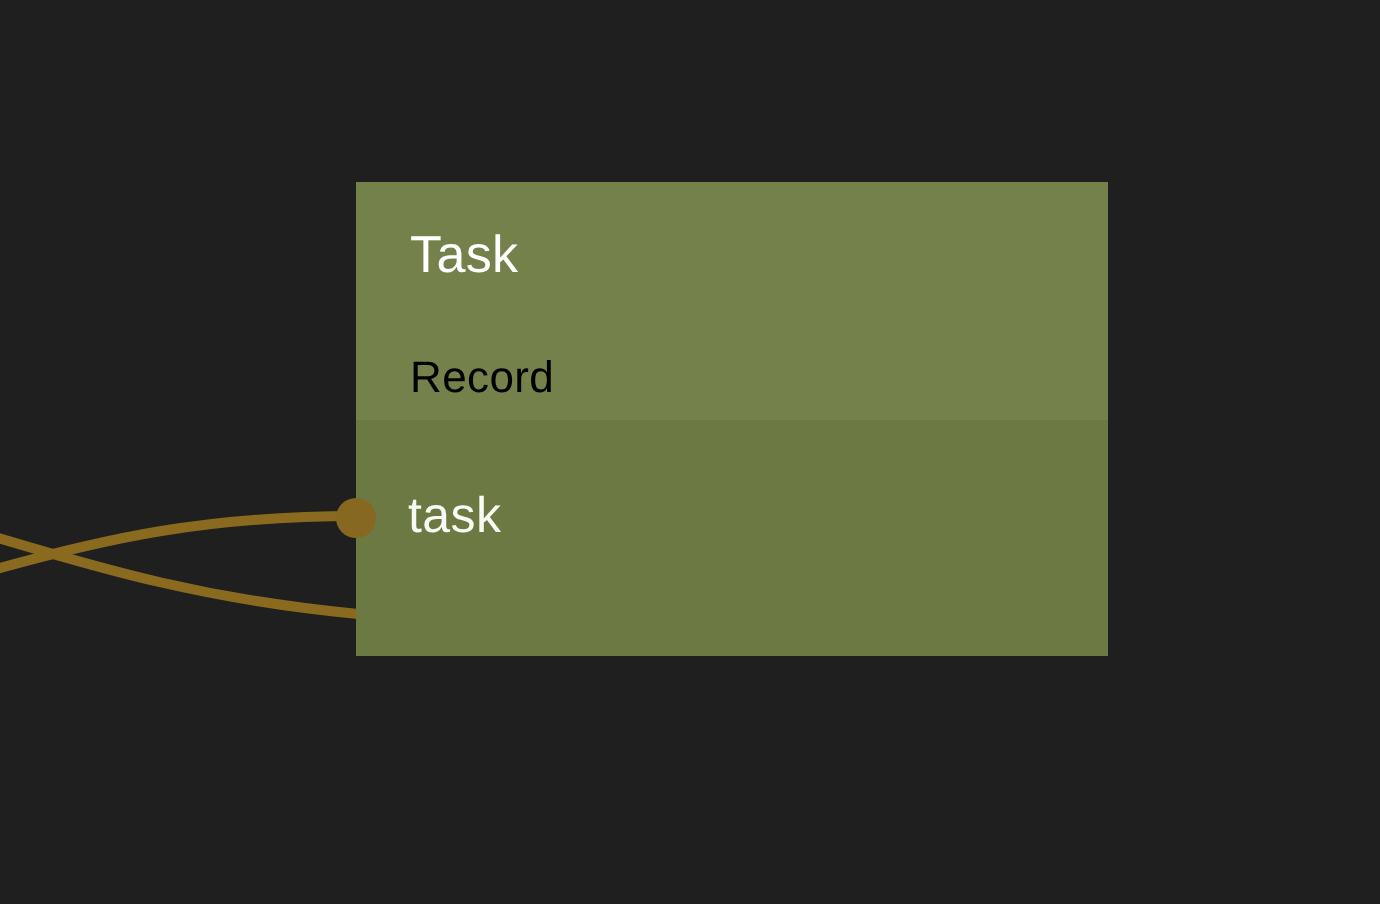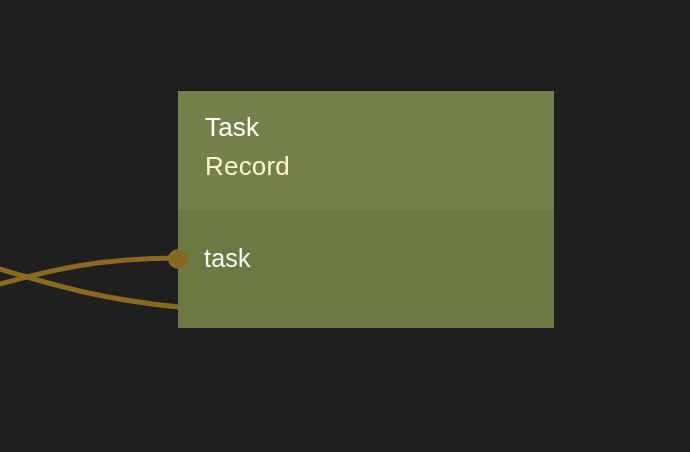--- a/index.html
+++ b/index.html
@@ -37,24 +37,25 @@
     box-sizing: border-box;
     padding: 17px 0 0 27px;
   }
   .node-title {
     font-size: 26px;
     line-height: 39px;
     color: #ffffff;
     letter-spacing: 0.2px;
   }
   .node-subtitle {
-    font-size: 26px;
+    font-size: 22px;
     line-height: 38px;
-    color: #fef9c3;
+    color: #000000;
     letter-spacing: 0.2px;
+    margin-top: 23px;
   }
   .node-body {
     height: 143px;
     background: #6c7942;
     box-sizing: border-box;
     padding-top: 24px;
   }
   .field-row {
     position: relative;
     height: 49px;

